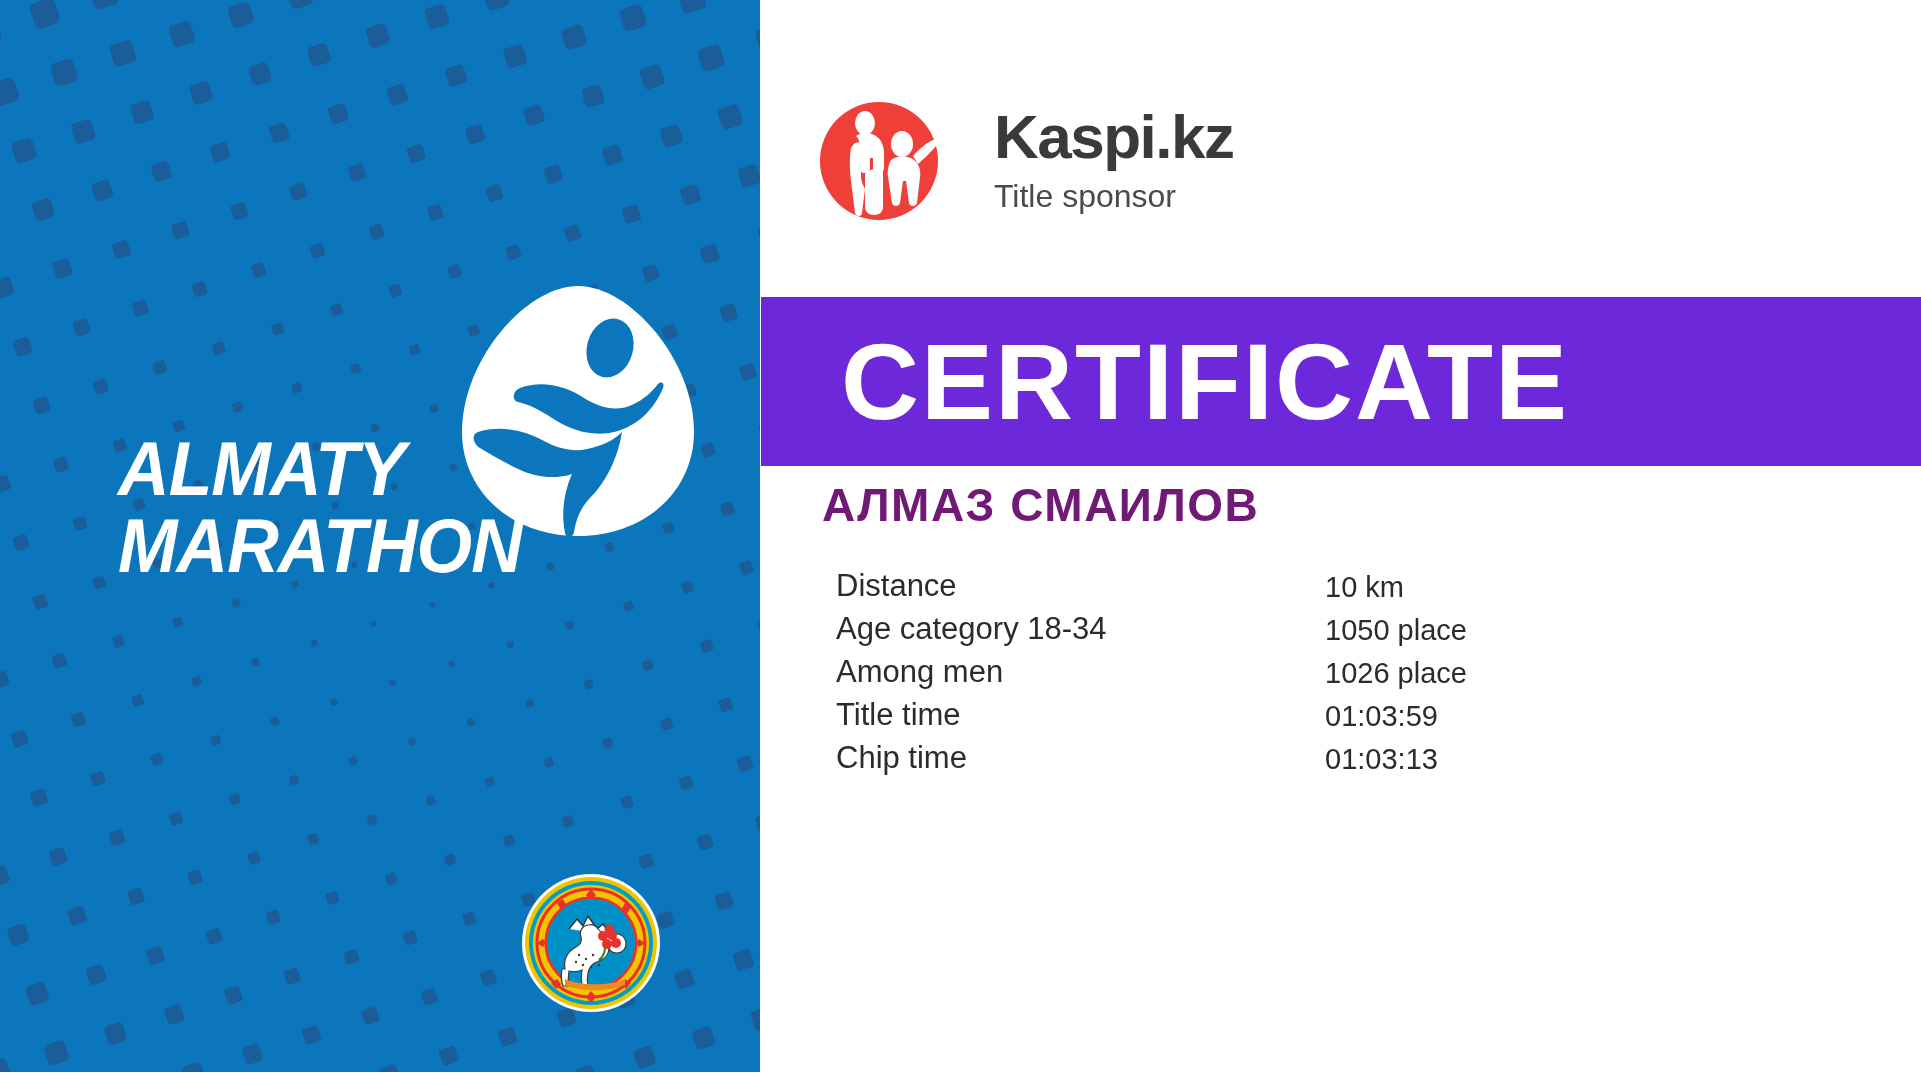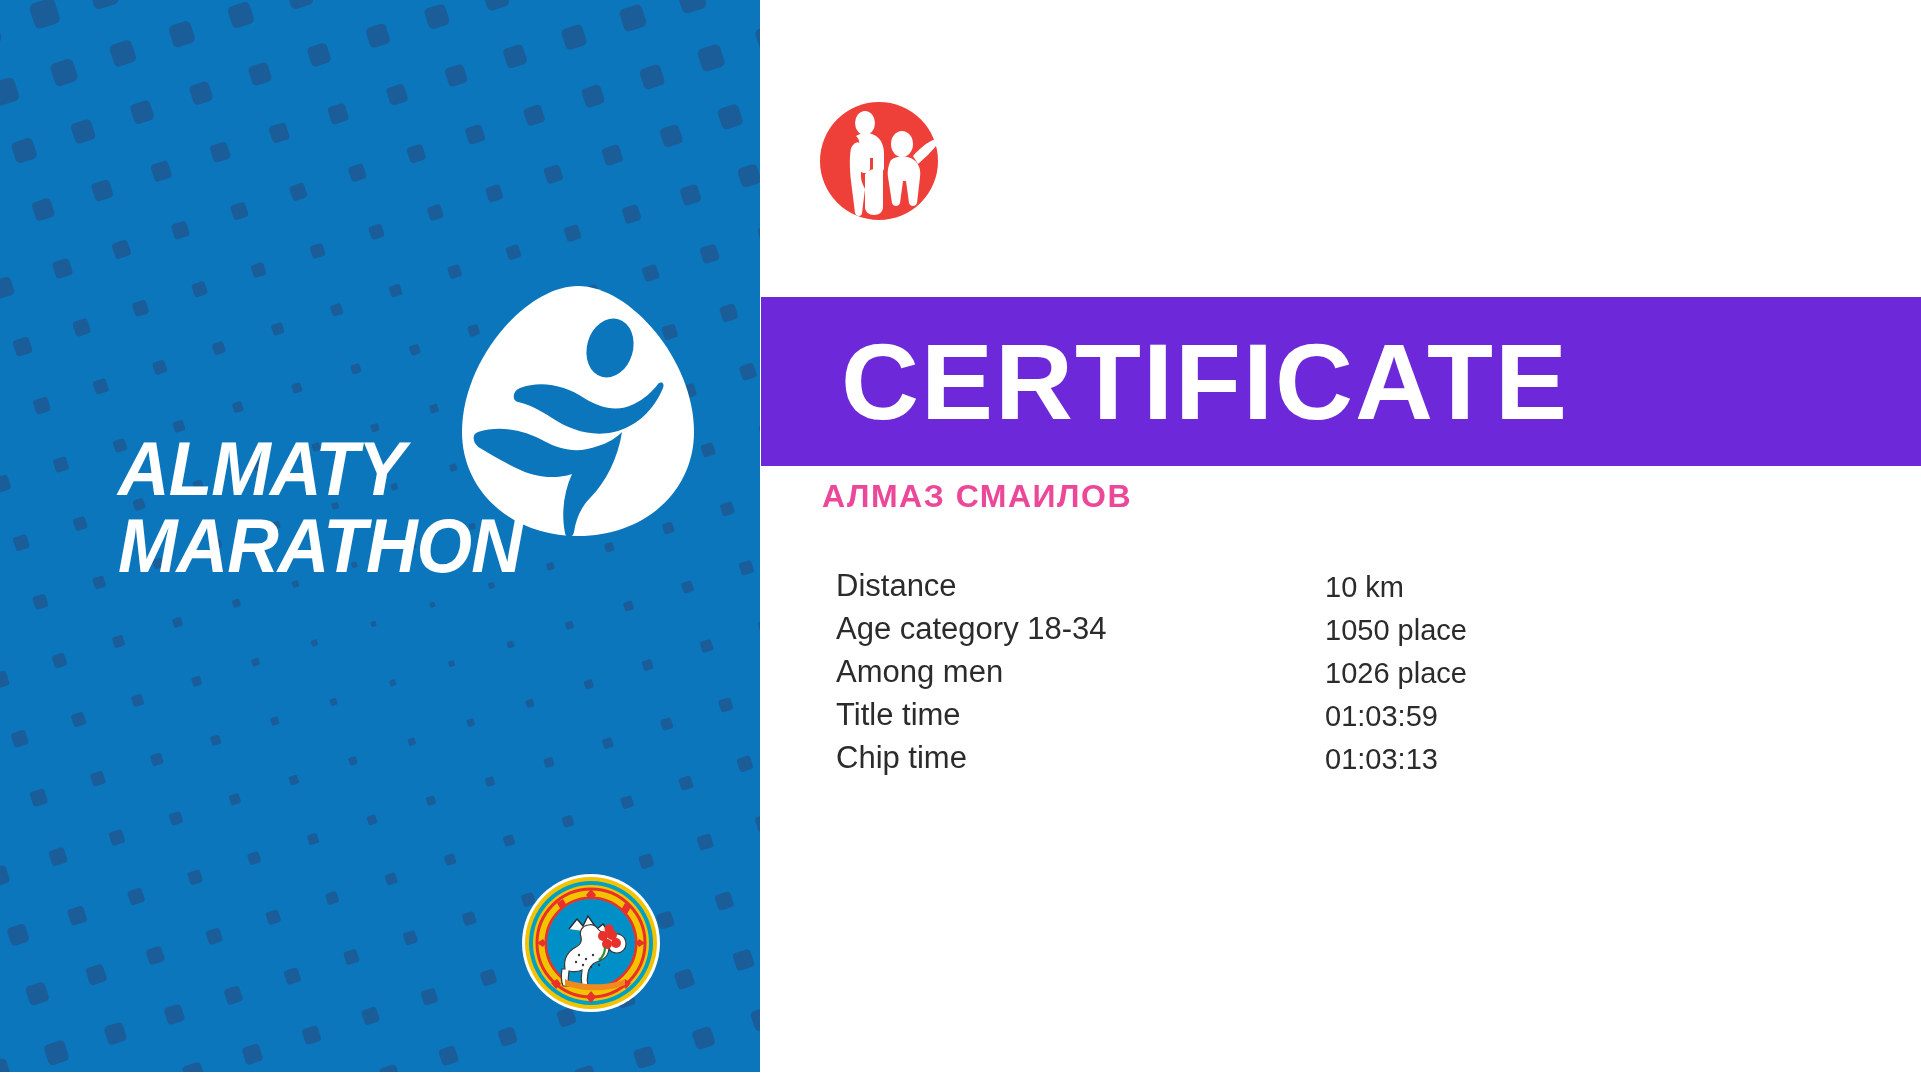--- a/index.html
+++ b/index.html
@@ -158,23 +158,23 @@
     margin-left: 80px;
     line-height: 1;
     white-space: nowrap;
   }
 
   
   .athlete-name {
     position: absolute;
     left: 62px;
     top: 478px;
-    font-size: 32px;
+    font-size: 46px;
     font-weight: 700;
-    color: #ec4899;
+    color: #701a75;
     letter-spacing: 1.5px;
     white-space: nowrap;
   }
 
   
   .results {
     position: absolute;
     left: 76px;
     top: 568px;
     width: 1000px;
@@ -1323,20 +1323,24 @@
             <ellipse cx="47" cy="23" rx="10" ry="12"></ellipse>
             <path d="M38 36 c6 -4 14 -4 20 0 c6 4 8 11 8 18 l0 14 c0 3 -3 5 -6 5 c-3 0 -5 -2 -5 -5 l0 -10 l-3 0 l0 10 c0 3 -2 5 -5 5 c-3 0 -6 -2 -6 -5 l0 -14 c0 -7 2 -14 -3 -18 z"></path>
             <path d="M33 48 c3 -6 8 -8 10 -3 l0 32 c0 4 2 8 4 12 l-3 24 c0 4 -6 4 -7 0 l-4 -32 c-1 -9 -2 -22 0 -33 z"></path>
             <ellipse cx="84" cy="44" rx="11" ry="13"></ellipse>
             <path d="M73 60 c7 -5 16 -5 23 0 c5 4 7 10 6 17 l-3 26 c-1 4 -7 4 -8 0 l-3 -22 l-3 0 l-3 22 c-1 4 -7 4 -8 0 l-4 -26 c-1 -7 1 -13 3 -17 z"></path>
             <path d="M95 56 c7 -8 15 -14 20 -16 c4 -2 6 2 3 6 c-4 5 -11 12 -18 18 z"></path>
             <path d="M47 74 c5 -5 12 -7 18 -5 l0 38 c0 5 -4 8 -9 8 c-5 0 -9 -3 -9 -8 z"></path>
           </g>
         </svg>
       </div>
+      <div class="sponsor-text">
+        <div class="sponsor-name">Kaspi.kz</div>
+        <div class="sponsor-role">Title sponsor</div>
+      </div>
     </div>
 
     <div class="title-banner">
       <div class="title-banner-text">CERTIFICATE</div>
     </div>
 
     <div class="athlete-name">АЛМАЗ СМАИЛОВ</div>
 
     <div class="results">
       <div class="result-row">

